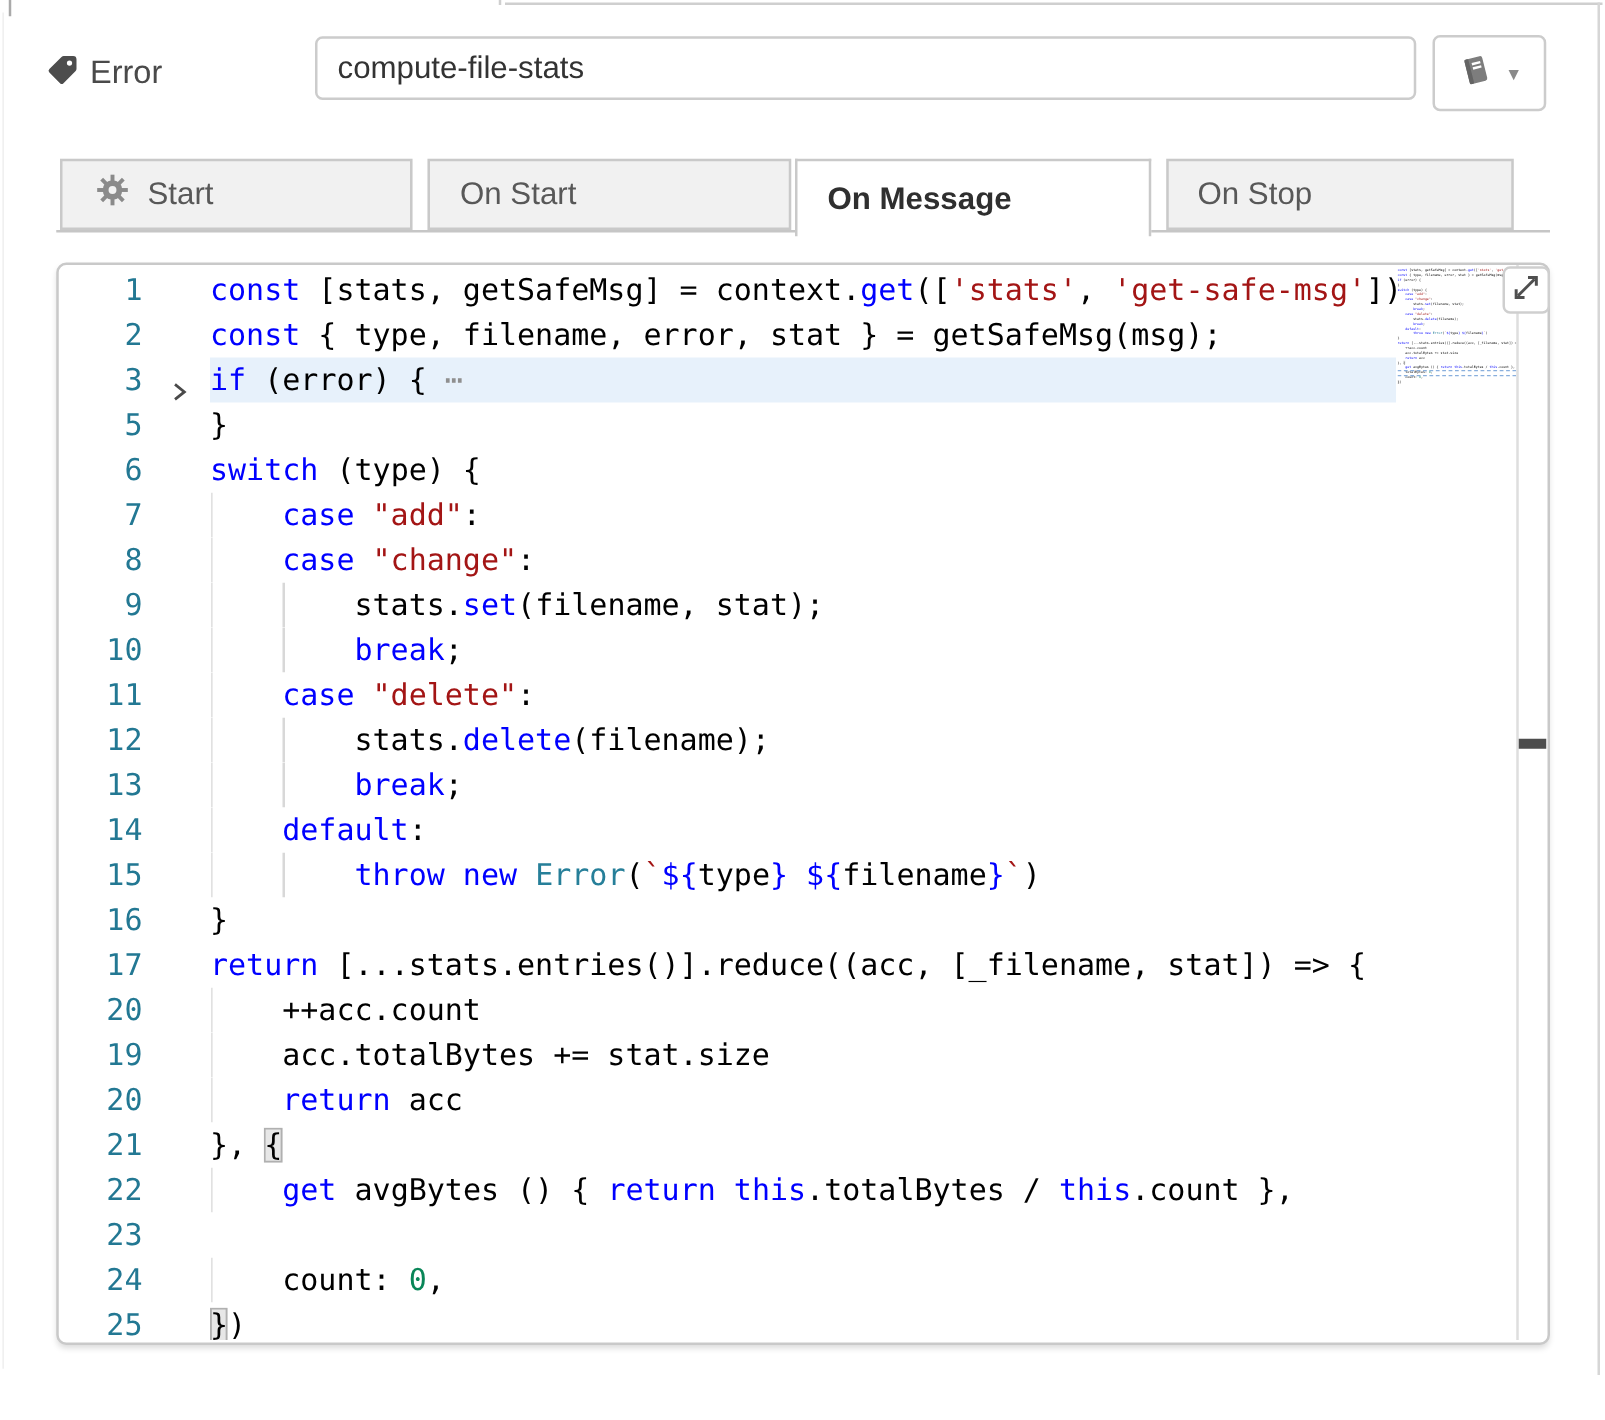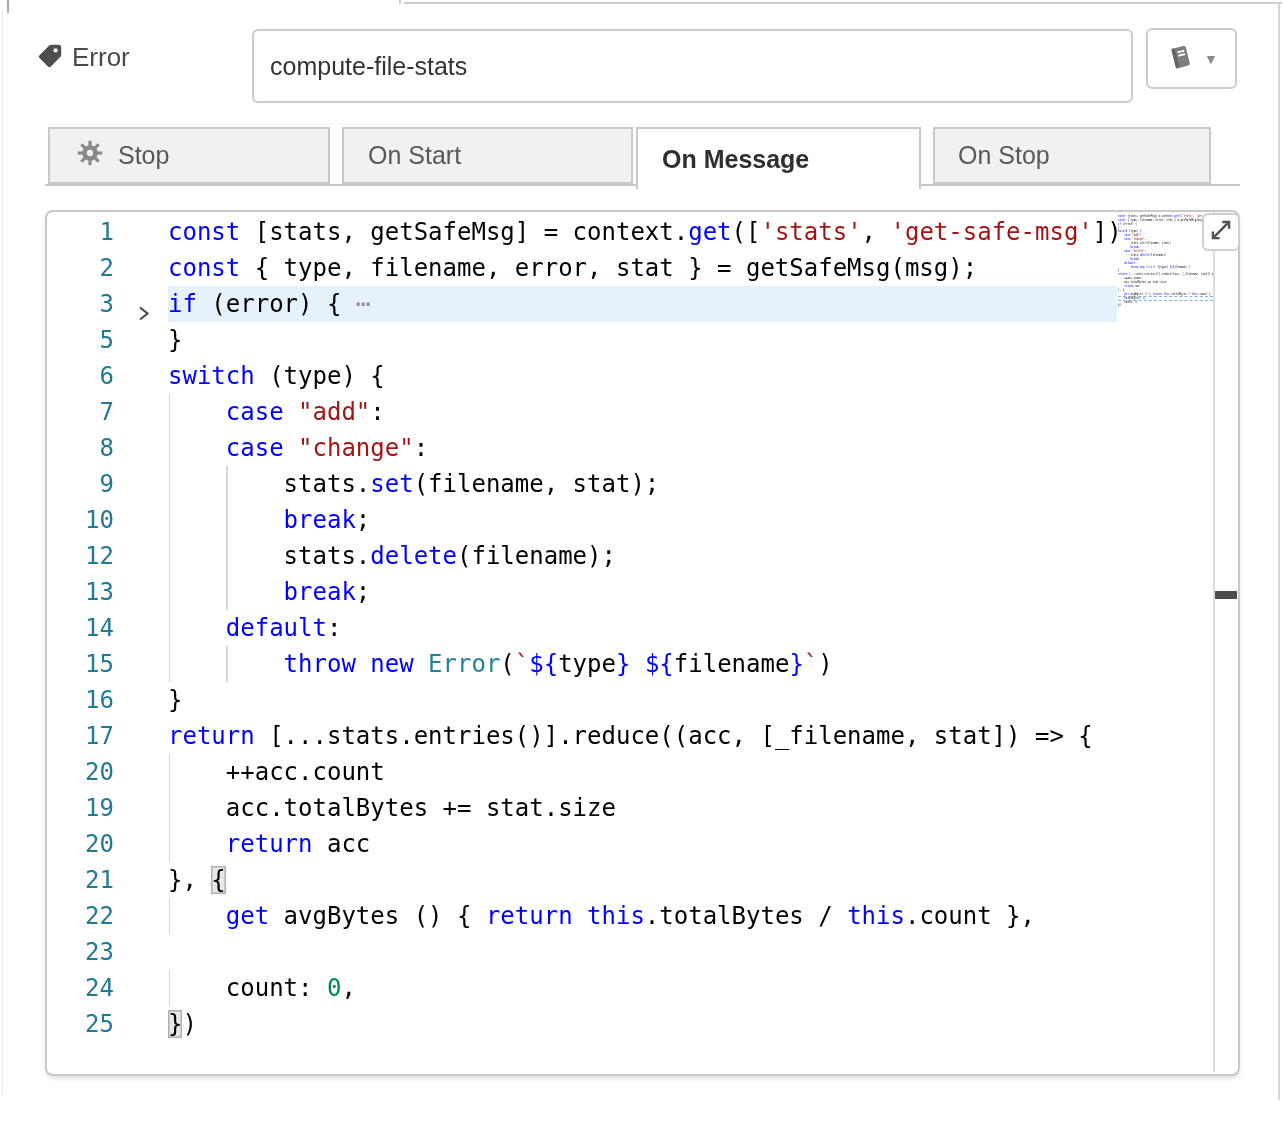--- a/index.html
+++ b/index.html
@@ -13,21 +13,21 @@
   .top-border{top:2px;left:404px;width:878px;height:0;border-top:2px solid #cfcfcf;}
   .top-corner{top:0;left:399px;width:6px;height:4px;border-left:2px solid #cfcfcf;}
   .top-left-tick{top:0;left:7px;width:2px;height:13px;background:#aaaaaa;}
   .dialog-right-border{top:2px;left:1278px;width:2px;height:1098px;background:#d6d6d6;}
   .dialog-left-border{top:10px;left:2px;width:1px;height:1085px;background:#ececec;}
 
   
   .name-label{left:72px;top:42px;font-size:26px;color:#4a4a4a;}
   .tag-wrap{left:36px;top:42px;width:28px;height:28px;}
   .name-input{
-    left:252px;top:29px;width:881px;height:74px;box-sizing:border-box;
+    left:252px;top:29px;width:881px;height:51px;box-sizing:border-box;
     border:2px solid #cccccc;border-radius:6px;font-family:"Liberation Sans",sans-serif;
     font-size:25px;color:#333;padding:0 16px;outline:none;background:#fff;
   }
   .lib-btn{
     left:1146px;top:28px;width:91px;height:61px;box-sizing:border-box;
     border:2px solid #cccccc;border-radius:6px;background:#fff;
     display:flex;align-items:center;justify-content:center;gap:9px;cursor:pointer;
   }
   .lib-caret{font-size:14px;color:#8a8a8a;line-height:1;}
 
@@ -126,21 +126,21 @@
       <rect x="2" y="14.2" width="7" height="3.6"></rect>
       <rect x="23" y="14.2" width="7" height="3.6"></rect>
       <rect x="14.2" y="2" width="3.6" height="7" transform="rotate(45 16 16)"></rect>
       <rect x="14.2" y="23" width="3.6" height="7" transform="rotate(45 16 16)"></rect>
       <rect x="2" y="14.2" width="7" height="3.6" transform="rotate(45 16 16)"></rect>
       <rect x="23" y="14.2" width="7" height="3.6" transform="rotate(45 16 16)"></rect>
       <circle cx="16" cy="16" r="9"></circle>
       <circle cx="16" cy="16" r="3.6" fill="#f1f1f1"></circle>
     </svg>
   </span>
-  <span class="tab-label">Stop</span>
+  <span class="tab-label">Start</span>
 </div>
 <div class="abs tab tab-onstart">
   <span class="tab-label">On Start</span>
 </div>
 <div class="abs tab tab-onmessage">
   <span class="tab-label">On Message</span>
 </div>
 <div class="abs tab tab-onstop">
   <span class="tab-label">On Stop</span>
 </div>
@@ -197,20 +197,26 @@
         <div class="gutter">
           <span class="line-num">9</span>
         </div>
         <div class="code-text"><div class="indent-guide" style="left: 0.5px;"></div><div class="indent-guide" style="left: 58.312px;"></div><span class="tk-pl">        stats.</span><span class="tk-kw">set</span><span class="tk-pl">(filename, stat);</span></div>
       </div>
       <div class="code-row">
         <div class="gutter">
           <span class="line-num">10</span>
         </div>
         <div class="code-text"><div class="indent-guide" style="left: 0.5px;"></div><div class="indent-guide" style="left: 58.312px;"></div><span class="tk-pl">        </span><span class="tk-kw">break</span><span class="tk-pl">;</span></div>
+      </div>
+      <div class="code-row">
+        <div class="gutter">
+          <span class="line-num">11</span>
+        </div>
+        <div class="code-text"><div class="indent-guide" style="left: 0.5px;"></div><span class="tk-pl">    </span><span class="tk-kw">case</span><span class="tk-pl"> </span><span class="tk-str">"delete"</span><span class="tk-pl">:</span></div>
       </div>
       <div class="code-row">
         <div class="gutter">
           <span class="line-num">12</span>
         </div>
         <div class="code-text"><div class="indent-guide" style="left: 0.5px;"></div><div class="indent-guide" style="left: 58.312px;"></div><span class="tk-pl">        stats.</span><span class="tk-kw">delete</span><span class="tk-pl">(filename);</span></div>
       </div>
       <div class="code-row">
         <div class="gutter">
           <span class="line-num">13</span>

